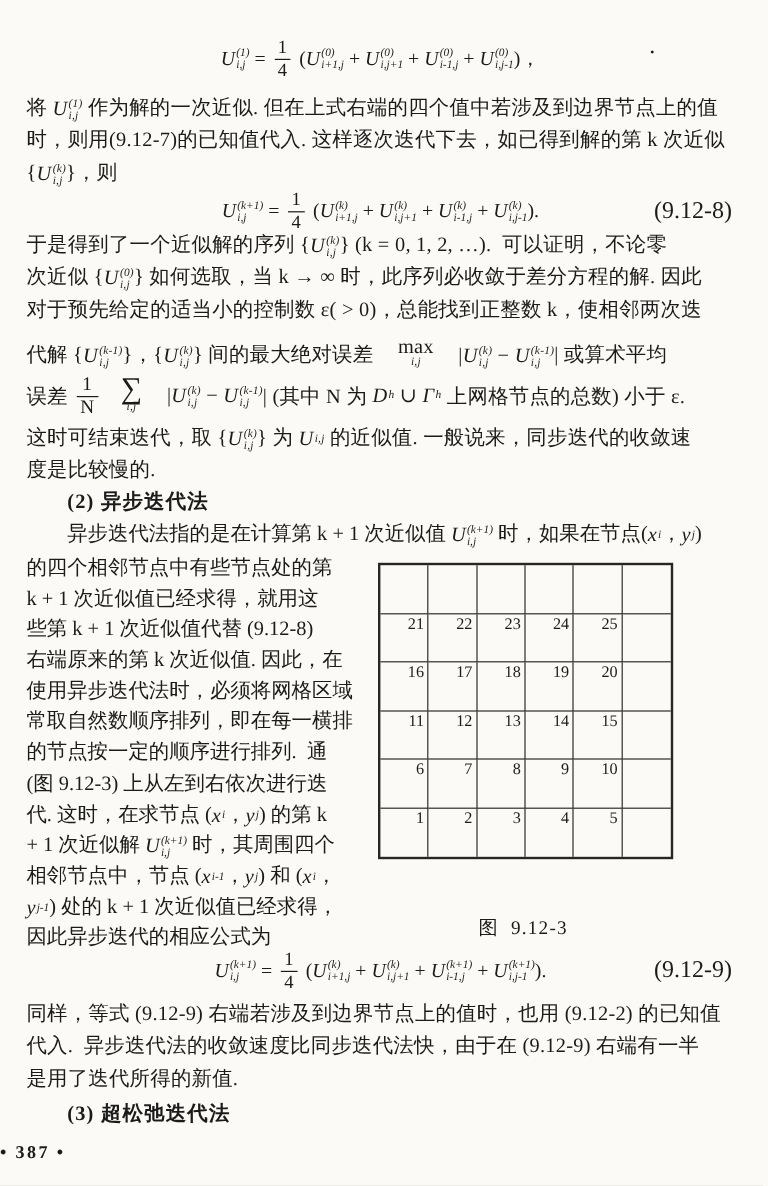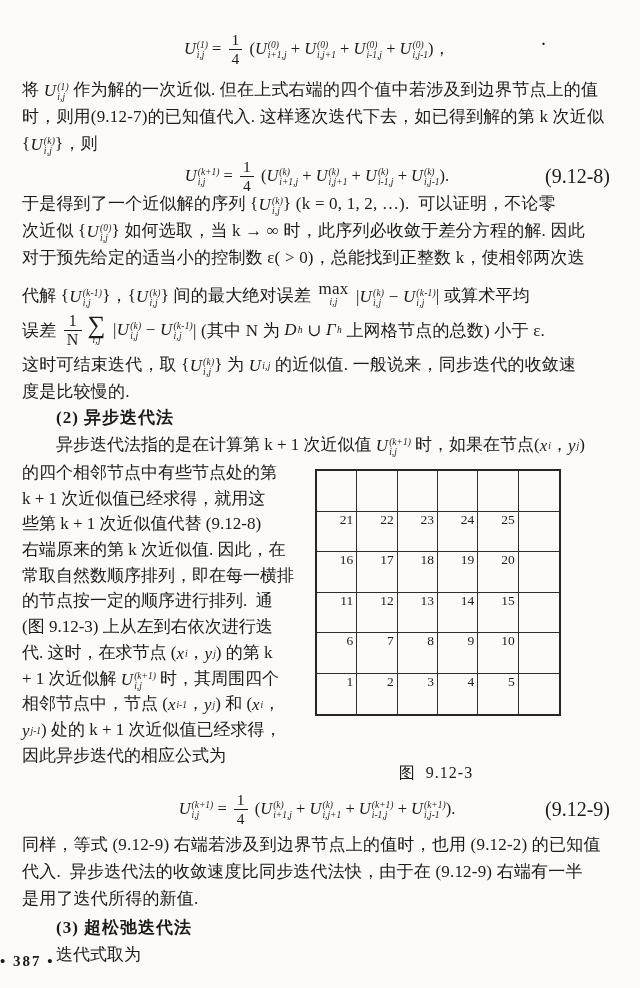--- a/index.html
+++ b/index.html
@@ -28,21 +28,21 @@
         line-height:1.1;font-size:.94em;margin:0 3px;}
   .fnum{padding:0 3px;}
   .fden{border-top:1.4px solid #1b1b1b;padding:0 3px;}
   .mscr{display:inline-flex;align-items:center;vertical-align:middle;}
   .mscr .mb{font-style:italic;}
   .ss{display:inline-flex;flex-direction:column;line-height:1;font-size:9.5px;
       font-style:italic;margin-left:1px;transform:translateY(2px);}
   .ss .sp,.ss .sb{display:block;min-height:10px;}
   .solo-sub{font-size:9.5px;font-style:italic;vertical-align:-4px;margin-left:1px;}
   .munder{display:inline-flex;flex-direction:column;align-items:center;vertical-align:middle;
-          line-height:1;margin:0 3px;}
+          line-height:1;margin:0 16px;}
   .munder .mb{font-style:normal;}
   .munder .mu{font-size:9.5px;font-style:italic;margin-top:1px;}
   .munder.big .mb{font-size:25px;line-height:.85;}
   
   .grid{position:absolute;left:315px;top:469px;width:242px;height:243px;
         border:2.5px solid #262626;display:grid;
         grid-template-columns:repeat(6,1fr);grid-template-rows:repeat(6,1fr);}
   .gcell{position:relative;border-right:1.6px solid #2e2e2e;border-bottom:1.6px solid #2e2e2e;}
   .gcell:nth-child(6n){border-right:0;}
   .gcell:nth-child(n+31){border-bottom:0;}
@@ -178,20 +178,21 @@
   </div>
 
   <div class="heading" style="top:406px;">(2) 异步迭代法</div>
   <div class="intro" style="top:433px;"><span class="mtxt">异步迭代法指的是在计算第 k + 1 次近似值 </span><span class="mscr"><span class="mb">U</span><span class="ss"><span class="sp">(k+1)</span><span class="sb">i,j</span></span></span><span class="mtxt"> 时，如果在节点(</span><span class="mscr"><span class="mb">x</span><span class="solo-sub">i</span></span><span class="mtxt">，</span><span class="mscr"><span class="mb">y</span><span class="solo-sub">j</span></span><span class="mtxt">)</span></div>
 
   <div class="block lcol" style="top:461px;">
     <div class="tline"><span class="mtxt">的四个相邻节点中有些节点处的第</span></div>
     <div class="tline"><span class="mtxt">k + 1 次近似值已经求得，就用这</span></div>
     <div class="tline"><span class="mtxt">些第 k + 1 次近似值代替 (9.12-8)</span></div>
     <div class="tline"><span class="mtxt">右端原来的第 k 次近似值. 因此，在</span></div>
+    <div class="tline"><span class="mtxt">使用异步迭代法时，必须将网格区域</span></div>
     <div class="tline"><span class="mtxt">常取自然数顺序排列，即在每一横排</span></div>
     <div class="tline"><span class="mtxt">的节点按一定的顺序进行排列.  通</span></div>
     <div class="tline"><span class="mtxt">(图 9.12-3) 上从左到右依次进行迭</span></div>
     <div class="tline"><span class="mtxt">代. 这时，在求节点 (</span><span class="mscr"><span class="mb">x</span><span class="solo-sub">i</span></span><span class="mtxt">，</span><span class="mscr"><span class="mb">y</span><span class="solo-sub">j</span></span><span class="mtxt">) 的第 k</span></div>
     <div class="tline"><span class="mtxt">+ 1 次近似解 </span><span class="mscr"><span class="mb">U</span><span class="ss"><span class="sp">(k+1)</span><span class="sb">i,j</span></span></span><span class="mtxt"> 时，其周围四个</span></div>
     <div class="tline"><span class="mtxt">相邻节点中，节点 (</span><span class="mscr"><span class="mb">x</span><span class="solo-sub">i-1</span></span><span class="mtxt">，</span><span class="mscr"><span class="mb">y</span><span class="solo-sub">j</span></span><span class="mtxt">) 和 (</span><span class="mscr"><span class="mb">x</span><span class="solo-sub">i</span></span><span class="mtxt">，</span></div>
     <div class="tline"><span class="mscr"><span class="mb">y</span><span class="solo-sub">j-1</span></span><span class="mtxt">) 处的 k + 1 次近似值已经求得，</span></div>
     <div class="tline"><span class="mtxt">因此异步迭代的相应公式为</span></div>
   </div>
 
@@ -336,17 +337,16 @@
     <span class="eqtag">(9.12-9)</span>
   </div>
 
   <div class="block" style="top:833px;">
     <div class="tline"><span class="mtxt">同样，等式 (9.12-9) 右端若涉及到边界节点上的值时，也用 (9.12-2) 的已知值</span></div>
     <div class="tline"><span class="mtxt">代入.  异步迭代法的收敛速度比同步迭代法快，由于在 (9.12-9) 右端有一半</span></div>
     <div class="tline"><span class="mtxt">是用了迭代所得的新值.</span></div>
   </div>
 
   <div class="heading" style="top:916px;">(3) 超松弛迭代法</div>
-  <div class="intro" style="top:943px;">迭代式取为</div>
 
   <div class="pagenum">• 387 •</div>
 
 </div>
 
 </body></html>

